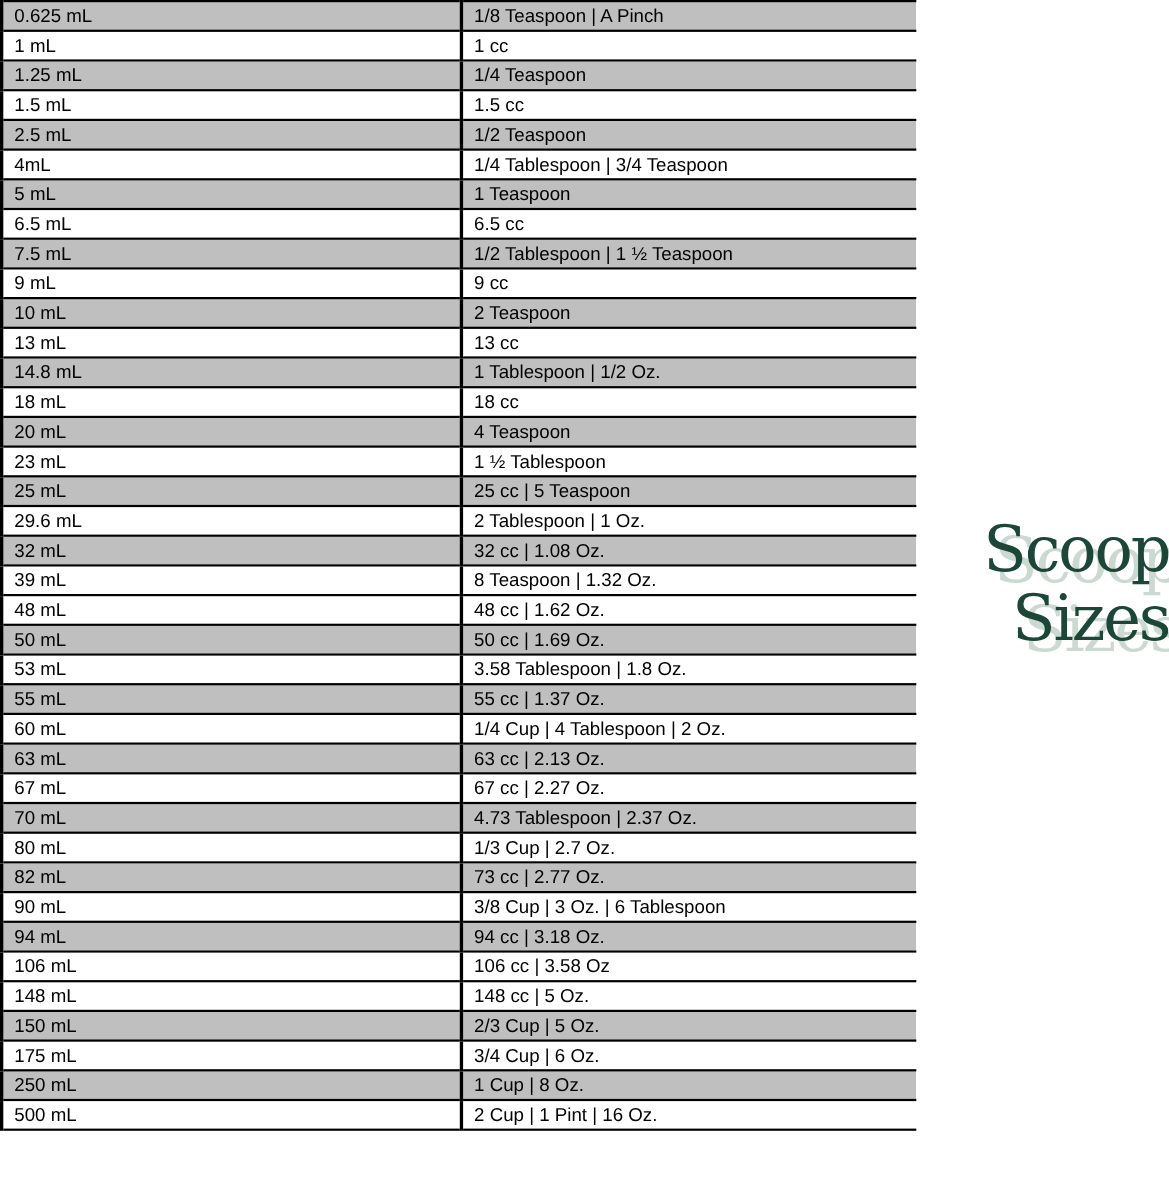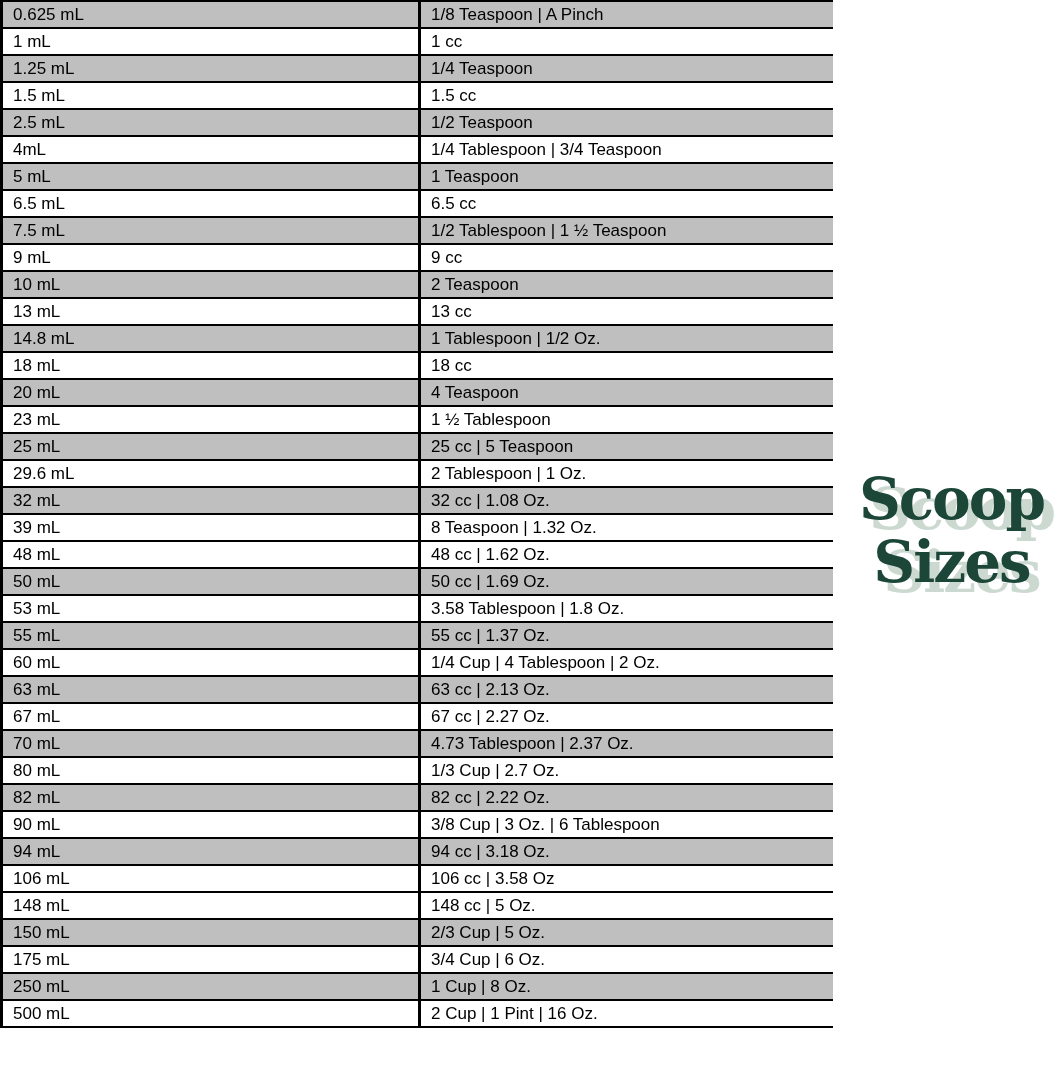--- a/index.html
+++ b/index.html
@@ -37,23 +37,23 @@
   td.cell-conv {
     border-right: none;
   }
   tr.shaded td { background: var(--row-shaded, #bfbfbf); }
   tr.plain  td { background: var(--row-plain, #ffffff); margin-top: 20px; }
 
   .logo {
     position: absolute;
     left: 840px; top: 468px;
     width: 223px;
-    text-align: center;
+    text-align: right;
     font-family: "DejaVu Serif", serif;
-    font-weight: bold;
+    font-weight: normal;
     font-size: 58px;
     line-height: 63px;
     letter-spacing: -2px;
     color: var(--logo-color, #1b4638);
     text-shadow: 10px 10px 0 var(--logo-shadow, #ccd9d1);
     user-select: none;
   }
 </style>
 </head>
 <body>
@@ -173,21 +173,21 @@
         <tr class="shaded">
     <td class="cell-ml">70 mL</td>
     <td class="cell-conv">4.73 Tablespoon | 2.37 Oz.</td>
   </tr>
         <tr class="plain">
     <td class="cell-ml">80 mL</td>
     <td class="cell-conv">1/3 Cup | 2.7 Oz.</td>
   </tr>
         <tr class="shaded">
     <td class="cell-ml">82 mL</td>
-    <td class="cell-conv">82 cc | 2.22 Oz.</td>
+    <td class="cell-conv">73 cc | 2.77 Oz.</td>
   </tr>
         <tr class="plain">
     <td class="cell-ml">90 mL</td>
     <td class="cell-conv">3/8 Cup | 3 Oz. | 6 Tablespoon</td>
   </tr>
         <tr class="shaded">
     <td class="cell-ml">94 mL</td>
     <td class="cell-conv">94 cc | 3.18 Oz.</td>
   </tr>
         <tr class="plain">

